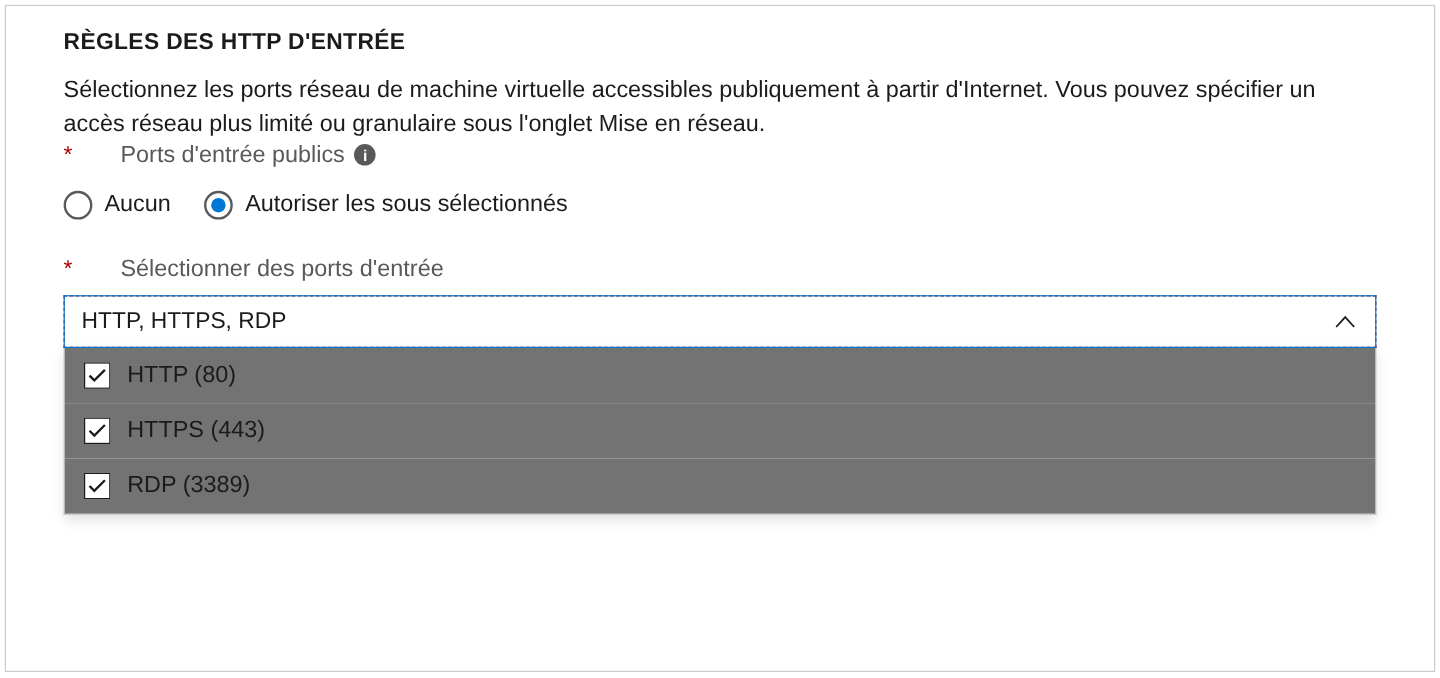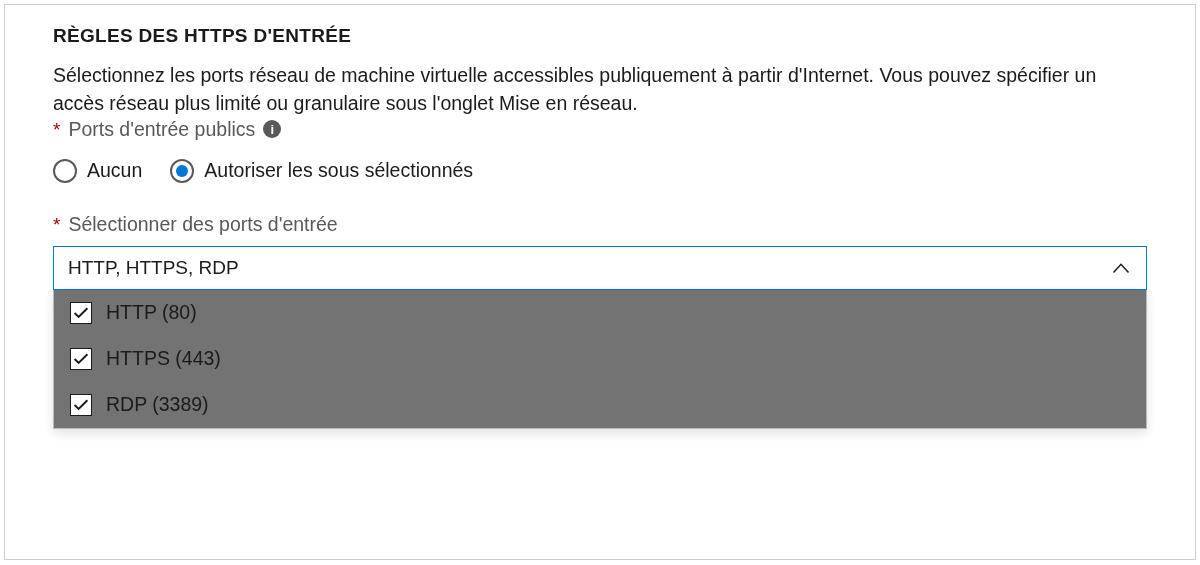--- a/index.html
+++ b/index.html
@@ -40,20 +40,21 @@
     }
     .required-star {
       color: #a80000;
       font-size: 19px;
       line-height: 1;
       margin-right: 2px;
     }
     .field-label {
       color: #595959;
       font-size: 19.5px;
+      margin-left: 32px;
     }
     .info-icon {
       display: inline-flex;
       align-items: center;
       justify-content: center;
       width: 18px;
       height: 18px;
       border-radius: 50%;
       background: #595959;
       color: #fff;
@@ -166,21 +167,21 @@
     .option-label {
       font-size: 19.5px;
       color: #1b1b1b;
     }
   </style>
 </head>
 <body>
 
 <div class="panel">
 
-  <h2 class="section-title">RÈGLES DES HTTPS D'ENTRÉE</h2>
+  <h2 class="section-title">RÈGLES DES HTTP D'ENTRÉE</h2>
 
   <p class="description">Sélectionnez les ports réseau de machine virtuelle accessibles publiquement à partir d'Internet. Vous pouvez spécifier un accès réseau plus limité ou granulaire sous l'onglet Mise en réseau.</p>
 
   <div class="field-label-row">
     <span class="required-star">*</span>
     <span class="field-label">Ports d'entrée publics</span>
     <span class="info-icon">i</span>
   </div>
 
   <div class="radio-row">

